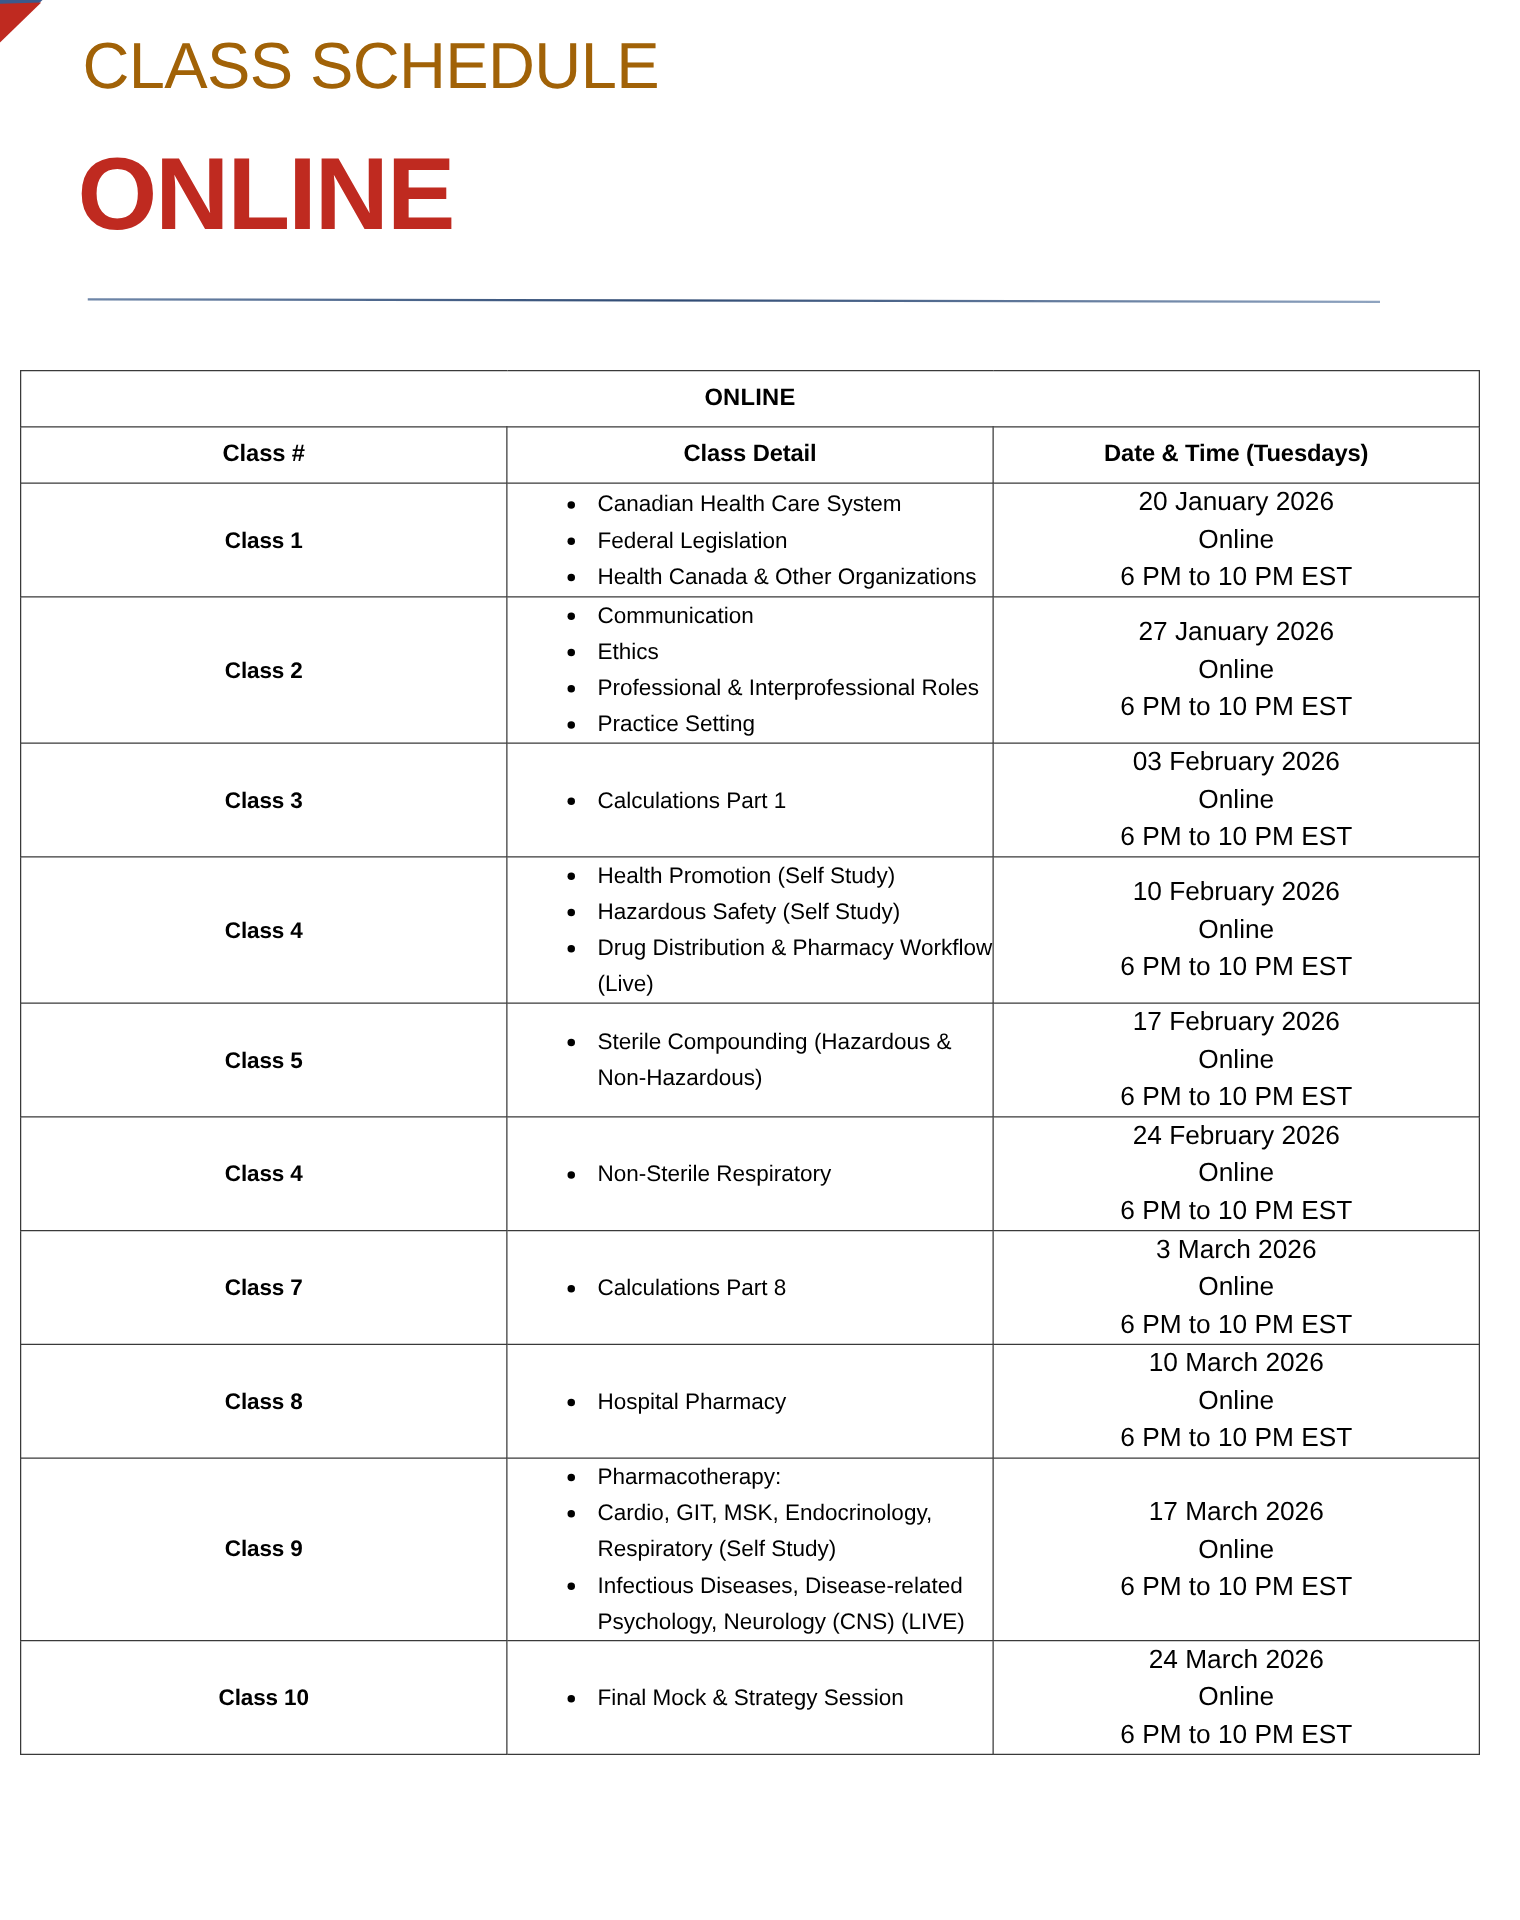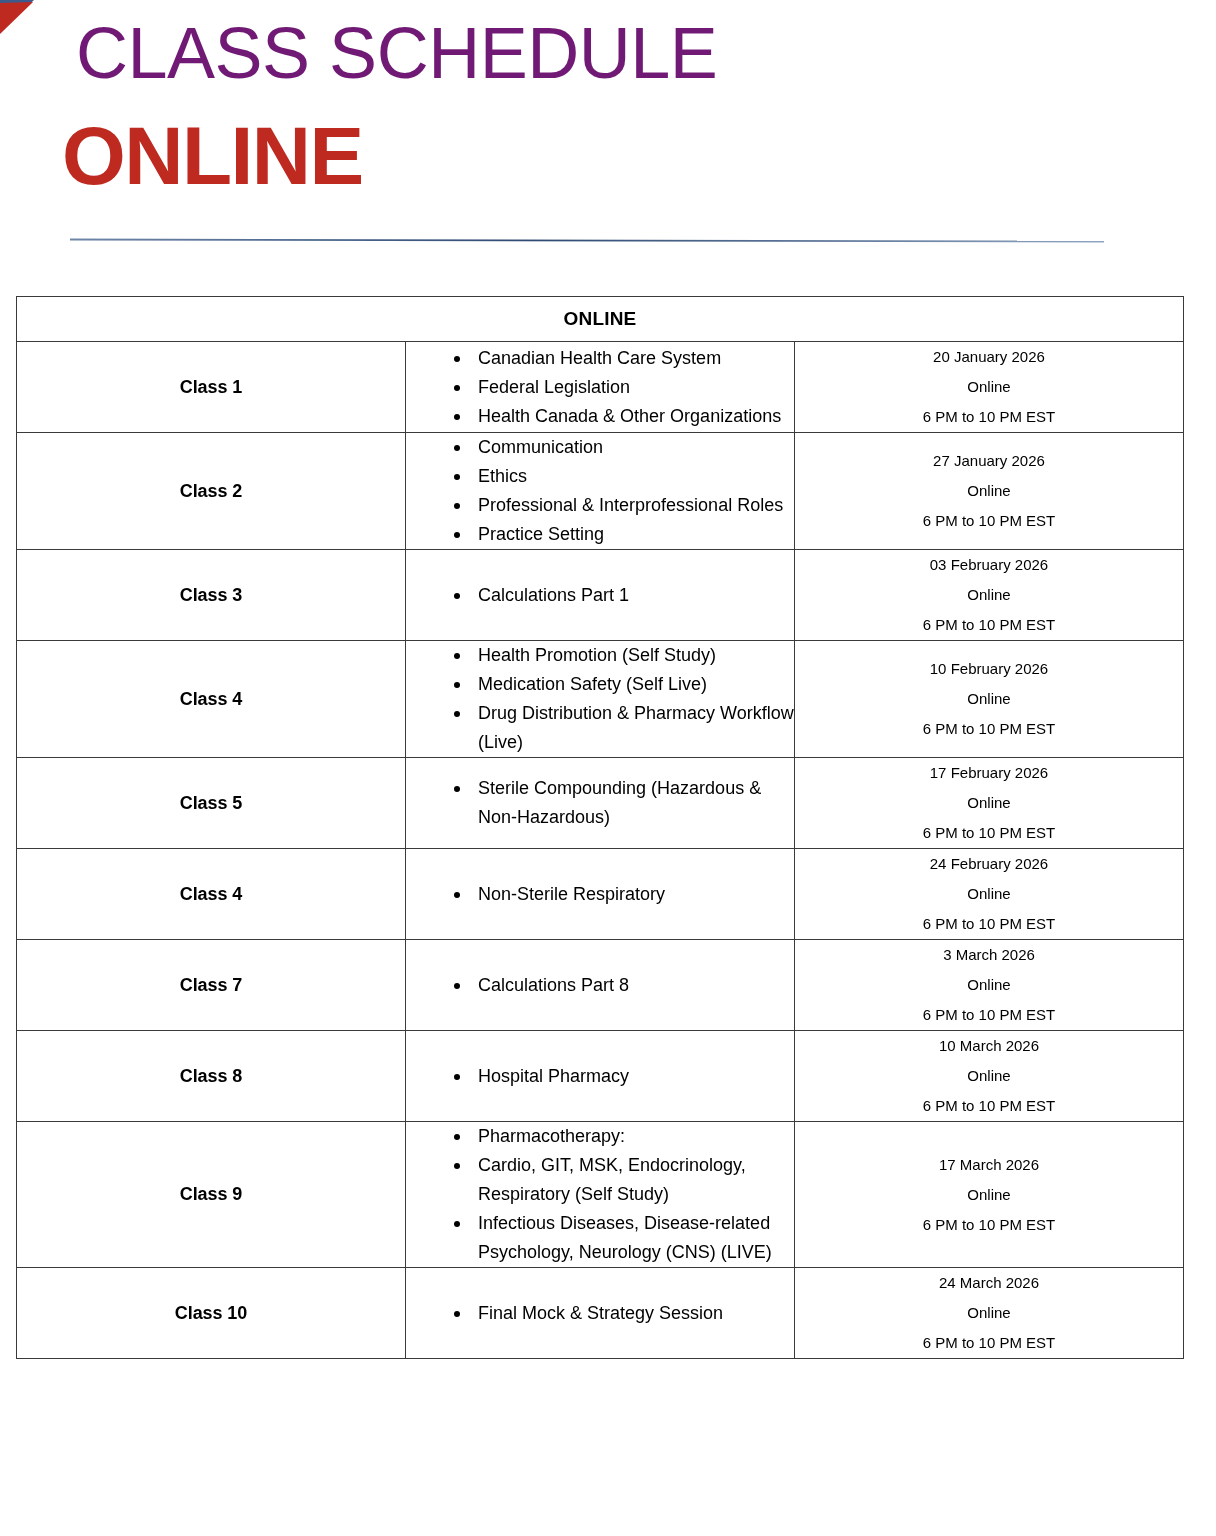--- a/index.html
+++ b/index.html
@@ -28,27 +28,27 @@
 
   
   .header {
     position: absolute;
     top: 0;
     left: 0;
     width: 1216px;
   }
   .title-main {
     position: absolute;
-    left: 76px;
+    left: 66px;
     top: 10px;
-    font-size: 72px;
+    font-size: 52px;
     line-height: 86px;
     font-weight: 400;
     letter-spacing: -0.5px;
-    color: #701a75;
+    color: #a16207;
     white-space: nowrap;
   }
   .subtitle-row {
     position: absolute;
     left: 62px;
     top: 108px;
     display: flex;
     align-items: flex-end;
     white-space: nowrap;
   }
@@ -111,21 +111,21 @@
     width: 180px;
     letter-spacing: -0.1px;
   }
   .cell-detail {
     width: 702px;
     padding: 10px 8px 10px 0;
   }
   .cell-date {
     width: 286px;
     text-align: center;
-    font-size: 15px;
+    font-size: 21px;
     line-height: 30px;
     padding: 8px 6px;
   }
   .detail-list {
     margin: 0;
     padding: 0 0 0 46px;
     list-style: none;
   }
   .detail-list li {
     position: relative;
@@ -169,20 +169,25 @@
     </defs>
     <polygon points="0,0.6 1034,2.6 1034,4.4 0,2.4" fill="url(#divgrad)"></polygon>
   </svg>
 </div>
 
 <table class="schedule-table">
   <thead>
     <tr>
       <th class="banner-cell" colspan="3">ONLINE</th>
     </tr>
+    <tr>
+      <th class="col-head">Class #</th>
+      <th class="col-head">Class Detail</th>
+      <th class="col-head">Date &amp; Time (Tuesdays)</th>
+    </tr>
   </thead>
   <tbody id="schedule-body">
       <tr>
         <td class="cell-class">Class 1</td>
         <td class="cell-detail">
           <ul class="detail-list">
             <li>Canadian Health Care System</li>
             <li>Federal Legislation</li>
             <li>Health Canada &amp; Other Organizations</li>
           </ul>
@@ -220,21 +225,21 @@
           <span class="date-line">03 February 2026</span>
           <span class="date-line">Online</span>
           <span class="date-line">6 PM to 10 PM EST</span>
         </td>
       </tr>
       <tr>
         <td class="cell-class">Class 4</td>
         <td class="cell-detail">
           <ul class="detail-list">
             <li>Health Promotion (Self Study)</li>
-            <li>Medication Safety (Self Live)</li>
+            <li>Hazardous Safety (Self Study)</li>
             <li>Drug Distribution &amp; Pharmacy Workflow (Live)</li>
           </ul>
         </td>
         <td class="cell-date">
           <span class="date-line">10 February 2026</span>
           <span class="date-line">Online</span>
           <span class="date-line">6 PM to 10 PM EST</span>
         </td>
       </tr>
       <tr>

